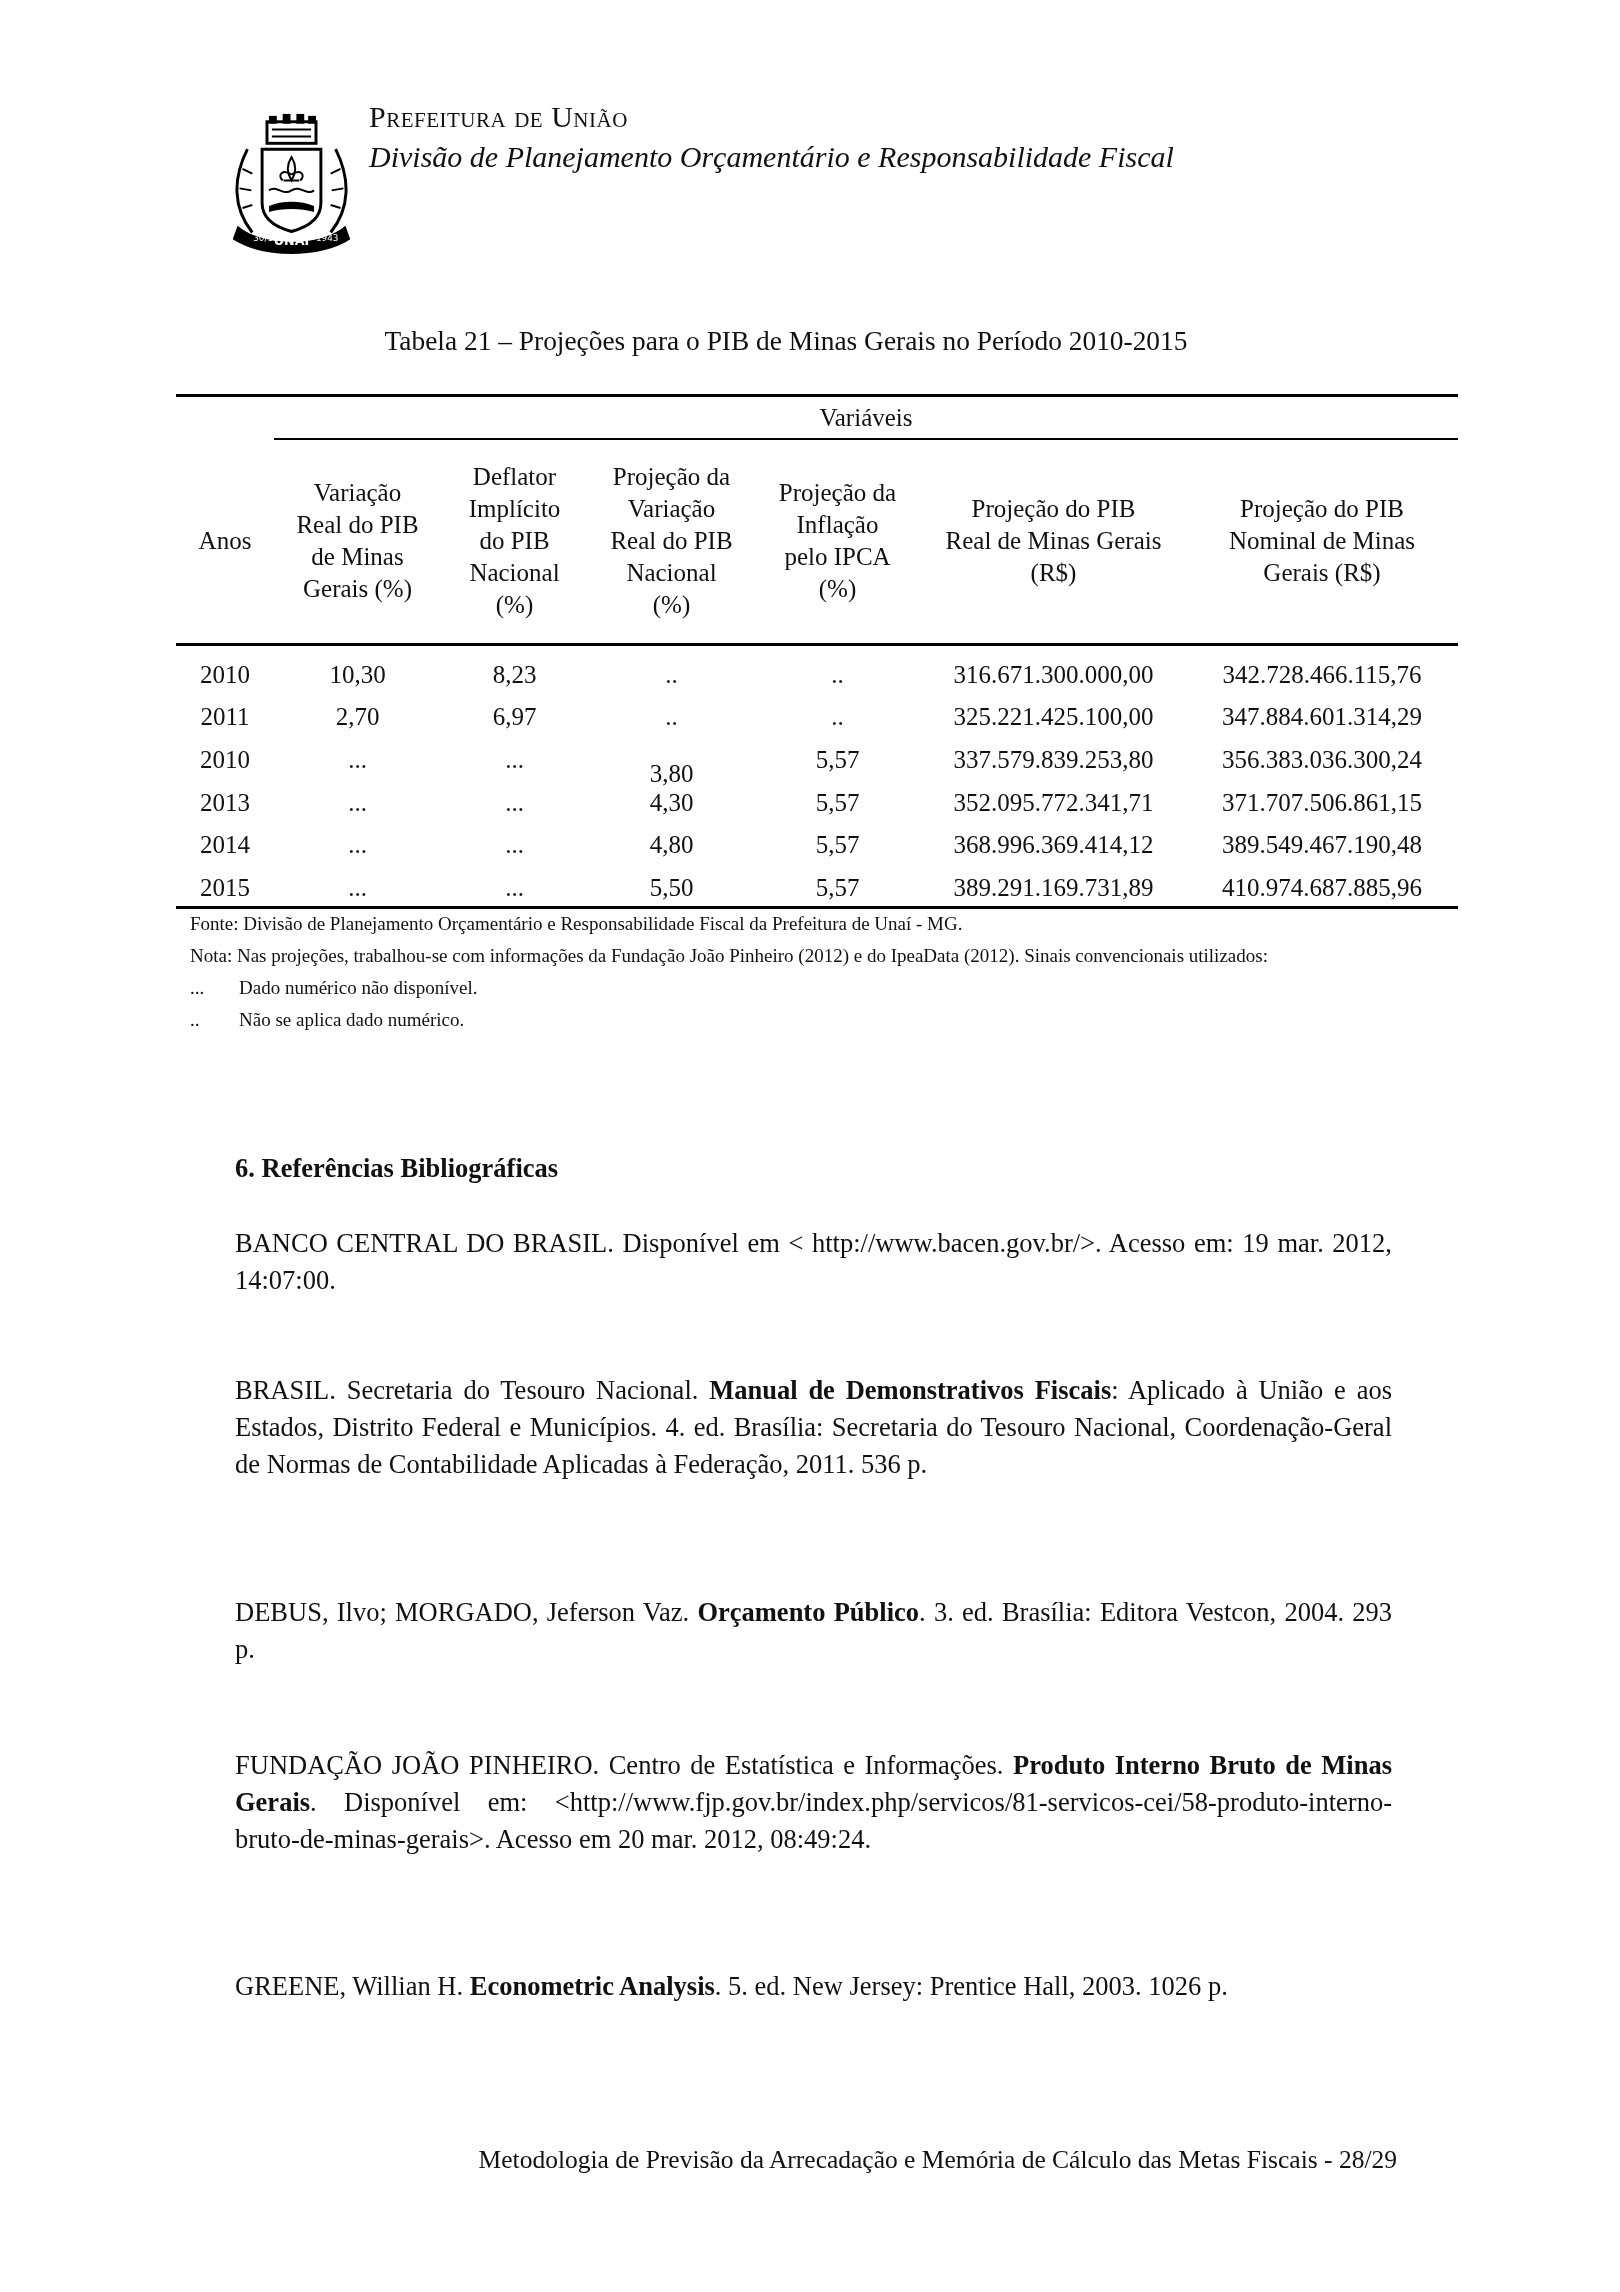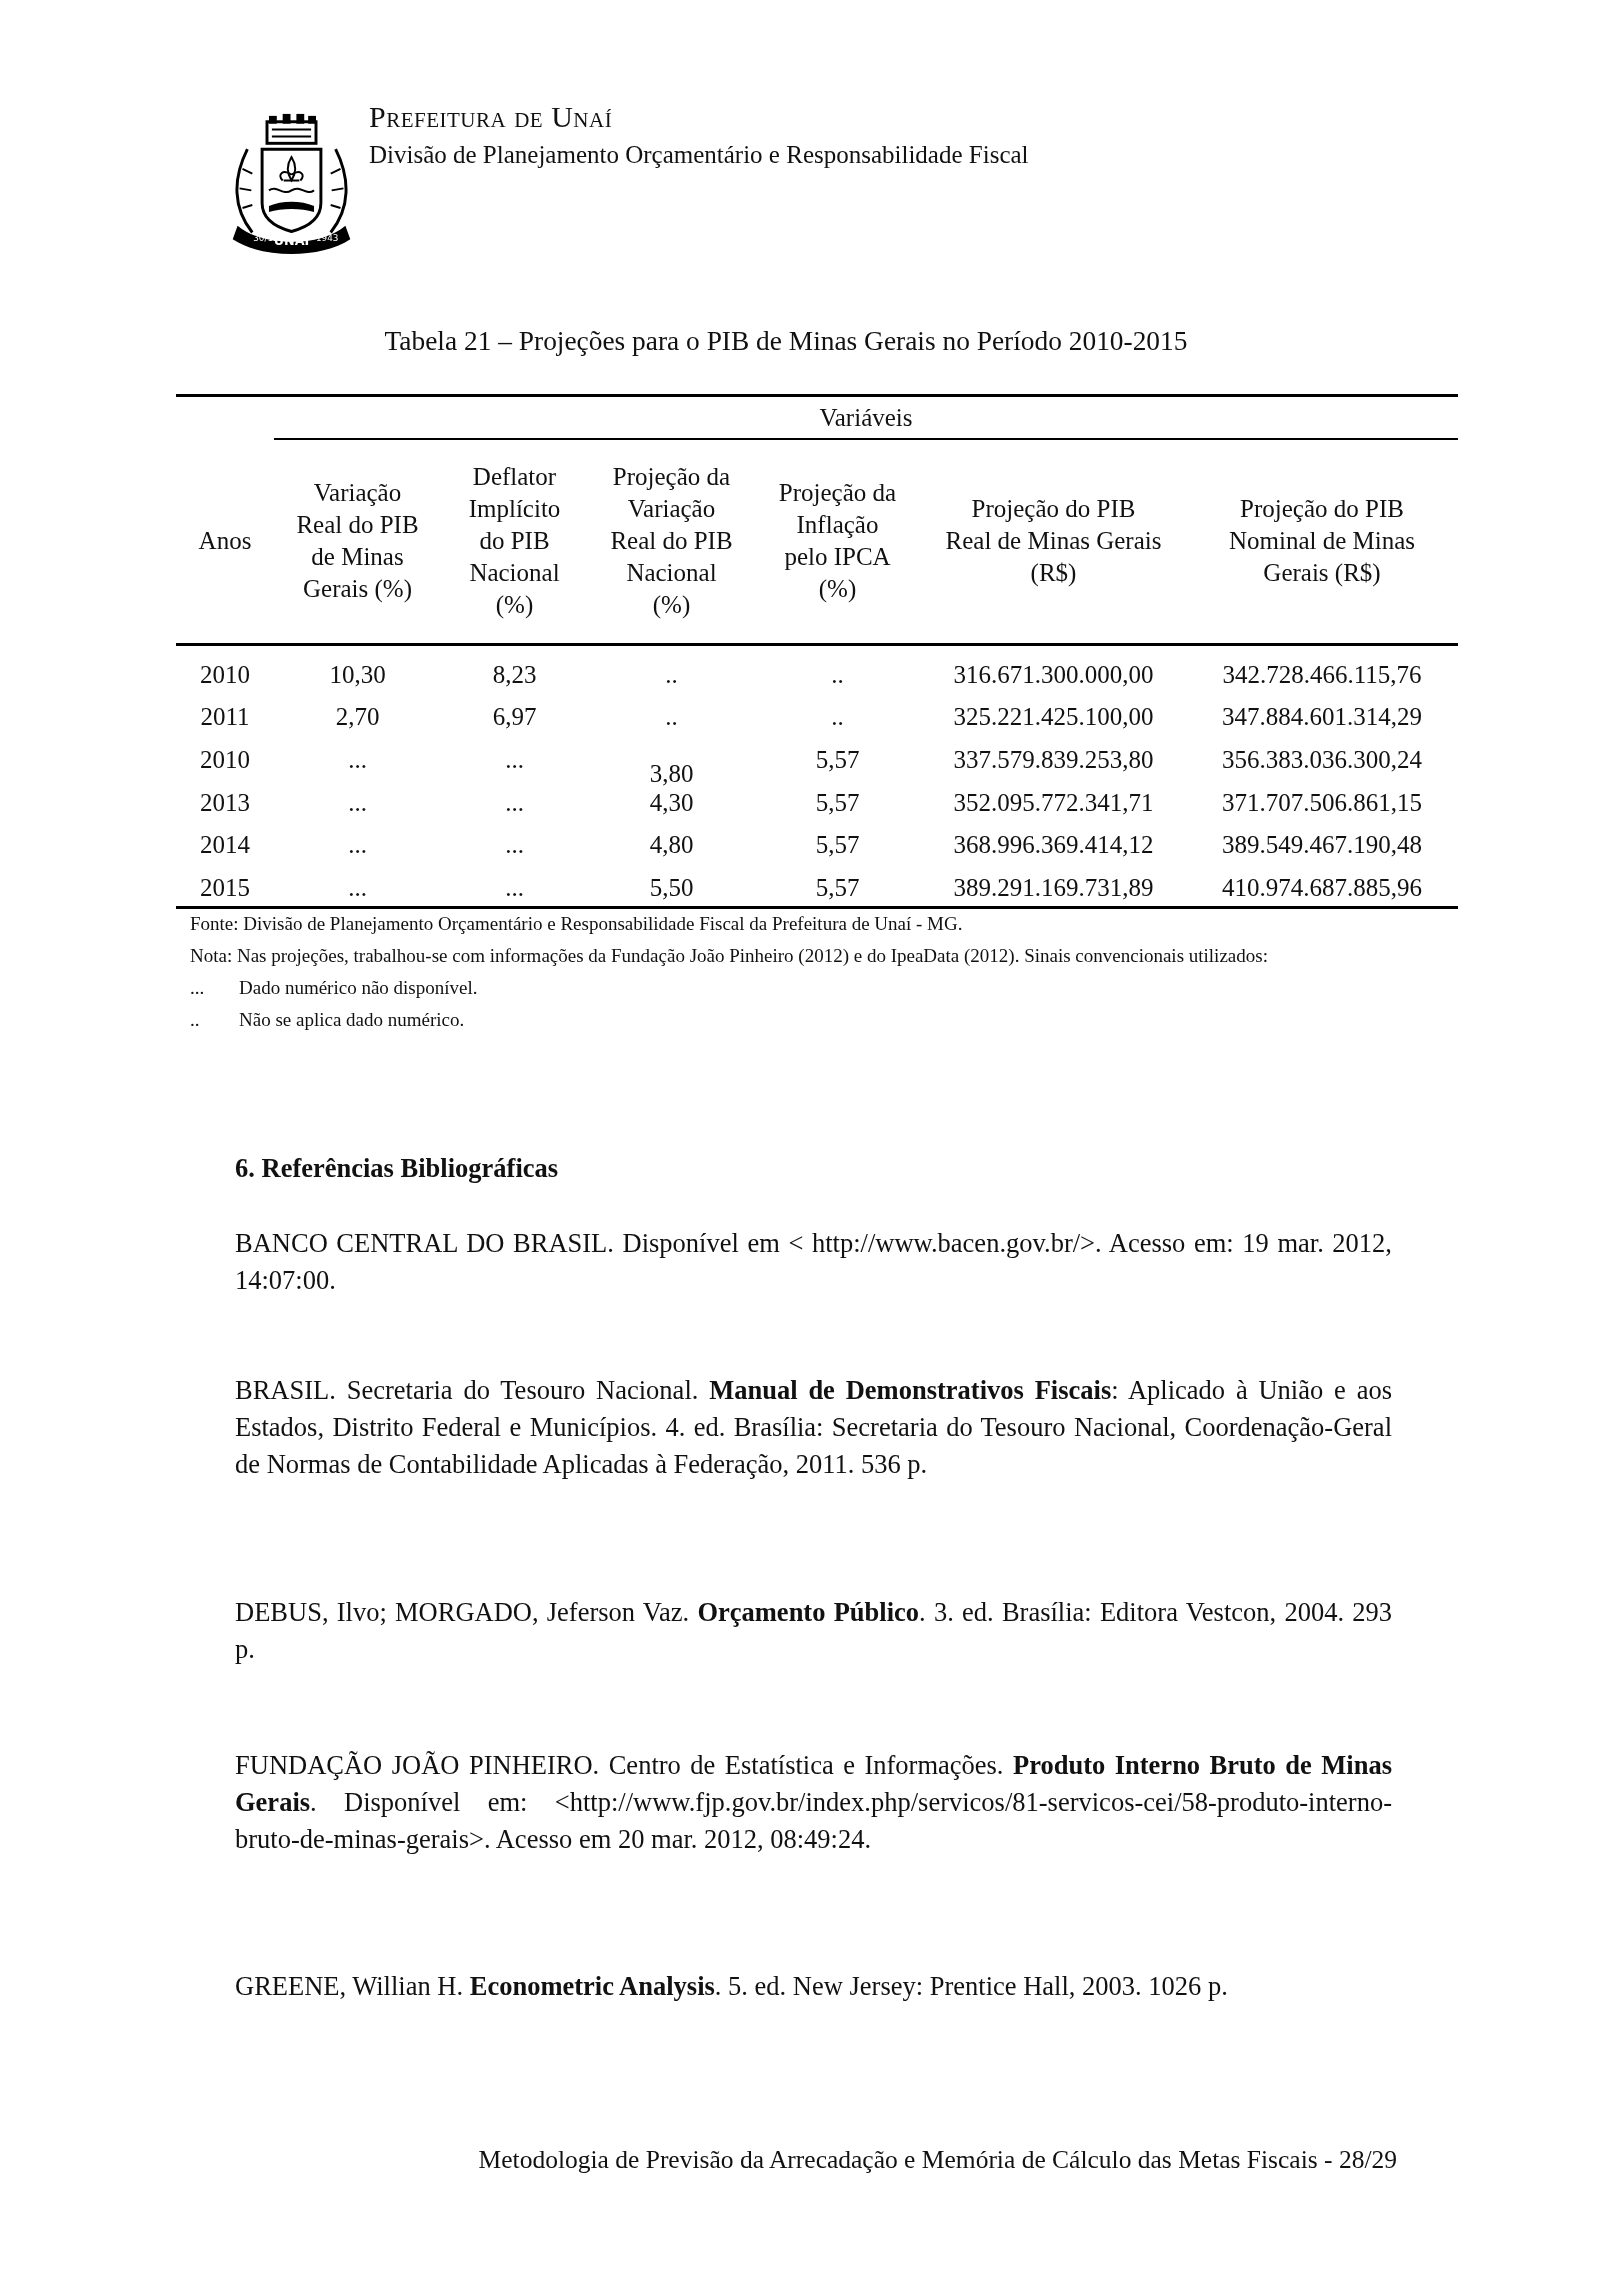--- a/index.html
+++ b/index.html
@@ -5,21 +5,21 @@
   html, body { margin: 0; padding: 0; background: #ffffff; }
   body { width: 1620px; height: 2293px; position: relative; overflow: hidden;
          font-family: "Liberation Serif", "DejaVu Serif", serif; color: #111; }
   .abs { position: absolute; }
   .hdr-logo { left: 218px; top: 110px; width: 147px; height: 147px; }
   .hdr-text { left: 369px; top: 102px; line-height: 1; }
   .hdr-line { white-space: nowrap; }
   .h1 { font-size: 30px; font-variant: small-caps; letter-spacing: 0.5px; margin-bottom: 9.8px; }
   .h2 { font-size: 25.5px; font-weight: bold; margin-bottom: 9.8px; letter-spacing: -0.3px; }
   .h3 { font-size: 25.5px; margin-bottom: 9.8px; }
-  .h4 { font-size: 25px; }
+  .h4 { font-size: 30px; font-style: italic; }
 
   .caption { left: 0; width: 1572px; top: 326px; text-align: center; font-size: 27.4px; }
 
   .tbl { left: 176px; top: 394px; width: 1282px; }
   .rule { position: absolute; background: #000; }
   .cell { position: absolute; text-align: center; font-size: 25px; line-height: 32px; }
   .hcell { position: absolute; text-align: center; font-size: 25px; line-height: 32px;
            display: flex; align-items: center; justify-content: center; }
   .notes { left: 190px; top: 908px; width: 1264px; font-size: 19px; line-height: 32px; text-align: justify; }
   .notes .sym { display: inline-block; width: 49px; }
@@ -53,21 +53,21 @@
     <path d="M52 98 C65 92,85 92,98 98 L98 104 C85 100,65 100,52 104 Z" fill="#000"></path>
 
     <path d="M20 118 C45 140,105 140,130 118 L135 132 C105 152,45 152,15 132 Z" fill="#000"></path>
     <text x="75" y="138" font-size="13" text-anchor="middle" fill="#fff" font-family="DejaVu Sans, sans-serif" font-weight="bold">UNAÍ</text>
     <text x="36" y="134" font-size="9" fill="#fff" font-family="DejaVu Sans, sans-serif">30/12</text>
     <text x="100" y="134" font-size="9" fill="#fff" font-family="DejaVu Sans, sans-serif">1943</text>
   </svg>
 </div>
 
 <div class="abs hdr-text">
-  <div class="hdr-line h1">Prefeitura de Unaí</div>
+  <div class="hdr-line h1">Prefeitura de União</div>
   <div class="hdr-line h4">Divisão de Planejamento Orçamentário e Responsabilidade Fiscal</div>
 </div>
 
 <div class="abs caption">Tabela 21 – Projeções para o PIB de Minas Gerais no Período 2010-2015</div>
 
 <div class="abs tbl" style="height:519px;">
   <div class="rule" style="left:0;top:0;width:1282px;height:2.9px;"></div>
   <div class="cell" style="left:98px;top:7.8px;width:1184px;">Variáveis</div>
   <div class="rule" style="left:98px;top:44px;width:1184px;height:2px;"></div>
 

